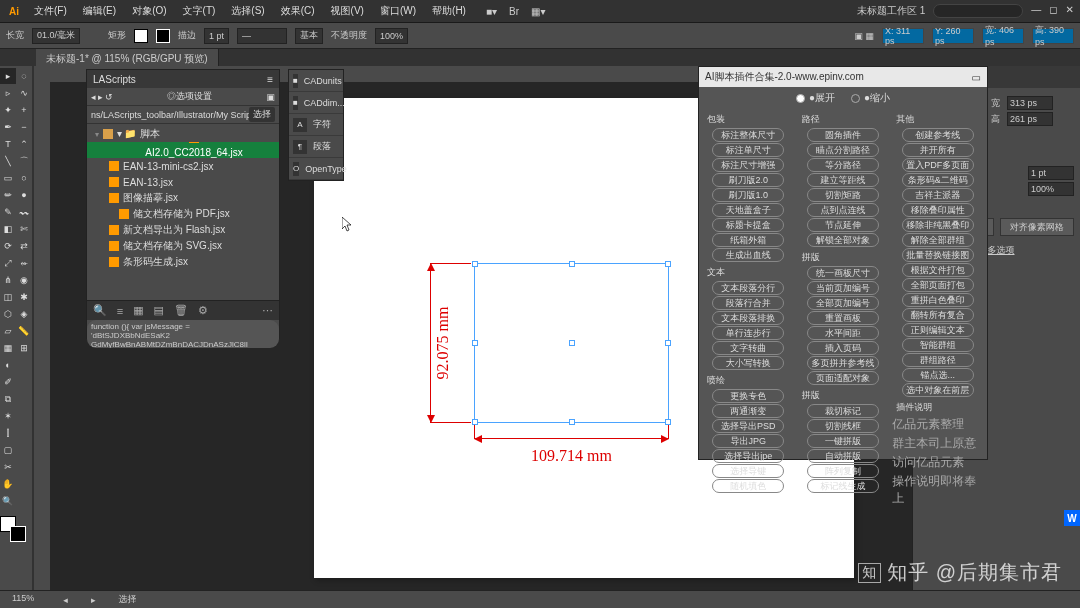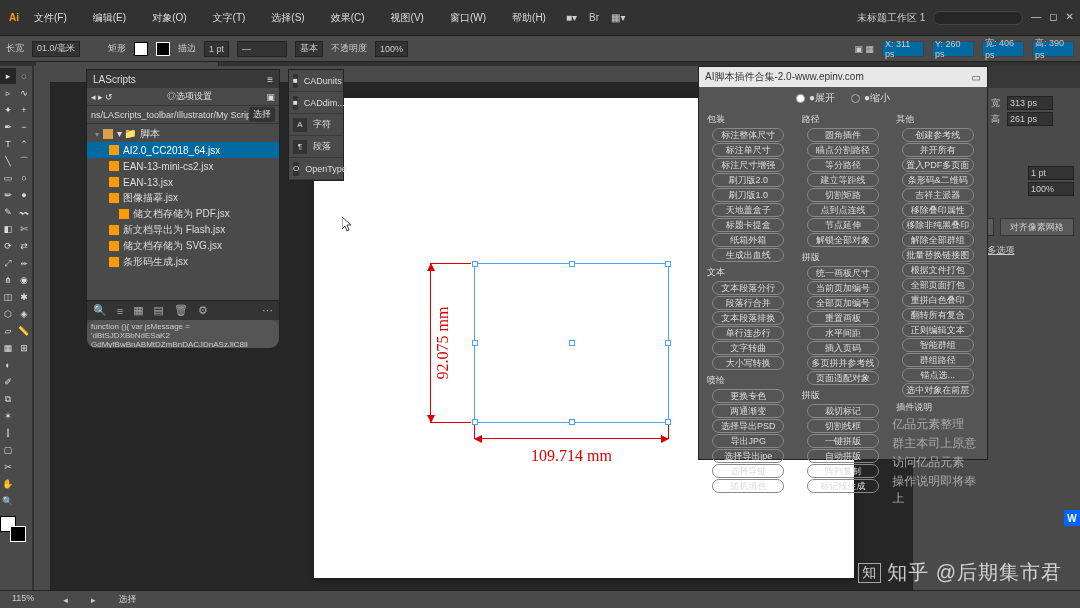--- a/index.html
+++ b/index.html
@@ -1,19 +1,19 @@
 <!DOCTYPE html>
 <html><head>
 <meta charset="utf-8">
 <style>
 * { margin:0; padding:0; box-sizing:border-box; font-family:"Microsoft YaHei",Arial,sans-serif; }
 body { width:1080px; height:608px; background:#323232; color:#ccc; font-size:10px; overflow:hidden; position:relative; }
-.topbar { height:36px; background:#323232; display:flex; align-items:center; padding:0 6px; gap:12px; border-bottom:1px solid #1a1a1a; }
+.topbar { height:23px; background:#323232; display:flex; align-items:center; padding:0 6px; gap:12px; border-bottom:1px solid #1a1a1a; }
 .ai-logo { width:16px; height:16px; background:#323232; color:#ff9a00; font-weight:bold; font-size:10px; display:flex; align-items:center; justify-content:center; }
-.menu { display:flex; gap:26px; font-size:10px; }
+.menu { display:flex; gap:16px; font-size:10px; }
 .menu span { color:#ddd; cursor:pointer; }
 .top-right { margin-left:auto; display:flex; align-items:flex-start; gap:8px; font-size:10px; }
 .searchbox { background:#262626; border:1px solid #444; width:90px; height:14px; border-radius:7px; }
 .ctrlbar { height:26px; background:#4a4a4a; border-bottom:1px solid #222; display:flex; align-items:center; gap:8px; padding:0 6px; font-size:9px; color:#ccc; }
 .ctrlbar .sel { background:#333; border:1px solid #222; height:16px; padding:0 4px; display:flex; align-items:center; }
 .ctrlbar .num { background:#0369a1; border:1px solid #444; width:42px; height:16px; padding:0 2px; display:inline-flex; align-items:center; font-size:9px; }
 .tabbar { height:20px; background:#323232; display:flex; align-items:center; padding-left:36px; font-size:10px; }
 .tab { background:#4a4a4a; height:20px; padding:0 10px; display:flex; align-items:center; border-right:1px solid #222; }
 
 .main { position:absolute; top:66px; left:0; right:0; bottom:18px; display:flex; }
@@ -48,21 +48,21 @@
 .dim-h .ext { position:absolute; height:14px; border-left:1px solid #d00; top:-14px; }
 .dim-h .lbl { position:absolute; left:50%; top:8px; transform:translateX(-50%); color:#d00; font-size:16px; font-family:serif; white-space:nowrap; }
 
 .panel { position:absolute; background:#4a4a4a; border:1px solid #222; font-size:10px; color:#ddd; }
 #scripts-panel { left:52px; top:3px; width:194px; height:270px; }
 .panel-hd { height:18px; background:#383838; display:flex; align-items:center; padding:0 6px; justify-content:space-between; }
 .panel-sub { height:18px; background:#4a4a4a; display:flex; align-items:center; justify-content:space-between; padding:0 4px; border-bottom:1px solid #333; font-size:9px; }
 .panel-sub .btn { background:#333; padding:1px 4px; border-radius:2px; }
 .tree { padding:2px 0; }
 .tree .node { height:16px; display:flex; align-items:center; padding-left:8px; gap:4px; }
-.tree .node.sel { background:#0369a1; color:#fff; }
+.tree .node.sel { background:#15803d; color:#fff;flex-direction:column; }
 .tree .fold { color:#888; font-size:8px; }
 .tree .ico { width:10px; height:10px; background:#d9a04a; }
 .tree .file-ico { width:10px; height:10px; background:#ff9a00; }
 .panel-tb { height:20px; background:#333; display:flex; align-items:center; gap:10px; padding:0 6px; border-top:1px solid #222; }
 .panel-tb span { font-size:11px; color:#aaa; }
 .code { background:#555; height:28px; padding:2px 4px; font-size:8px; color:#ccc; overflow:hidden;border-radius:9px; }
 
 #type-panel { left:254px; top:3px; width:56px; }
 .type-row { height:22px; display:flex; align-items:center; gap:6px; padding:0 4px; font-size:9px; border-bottom:1px solid #3a3a3a; }
 .type-row .ic { width:14px; height:14px; background:#333; display:flex; align-items:center; justify-content:center; font-size:8px; }

